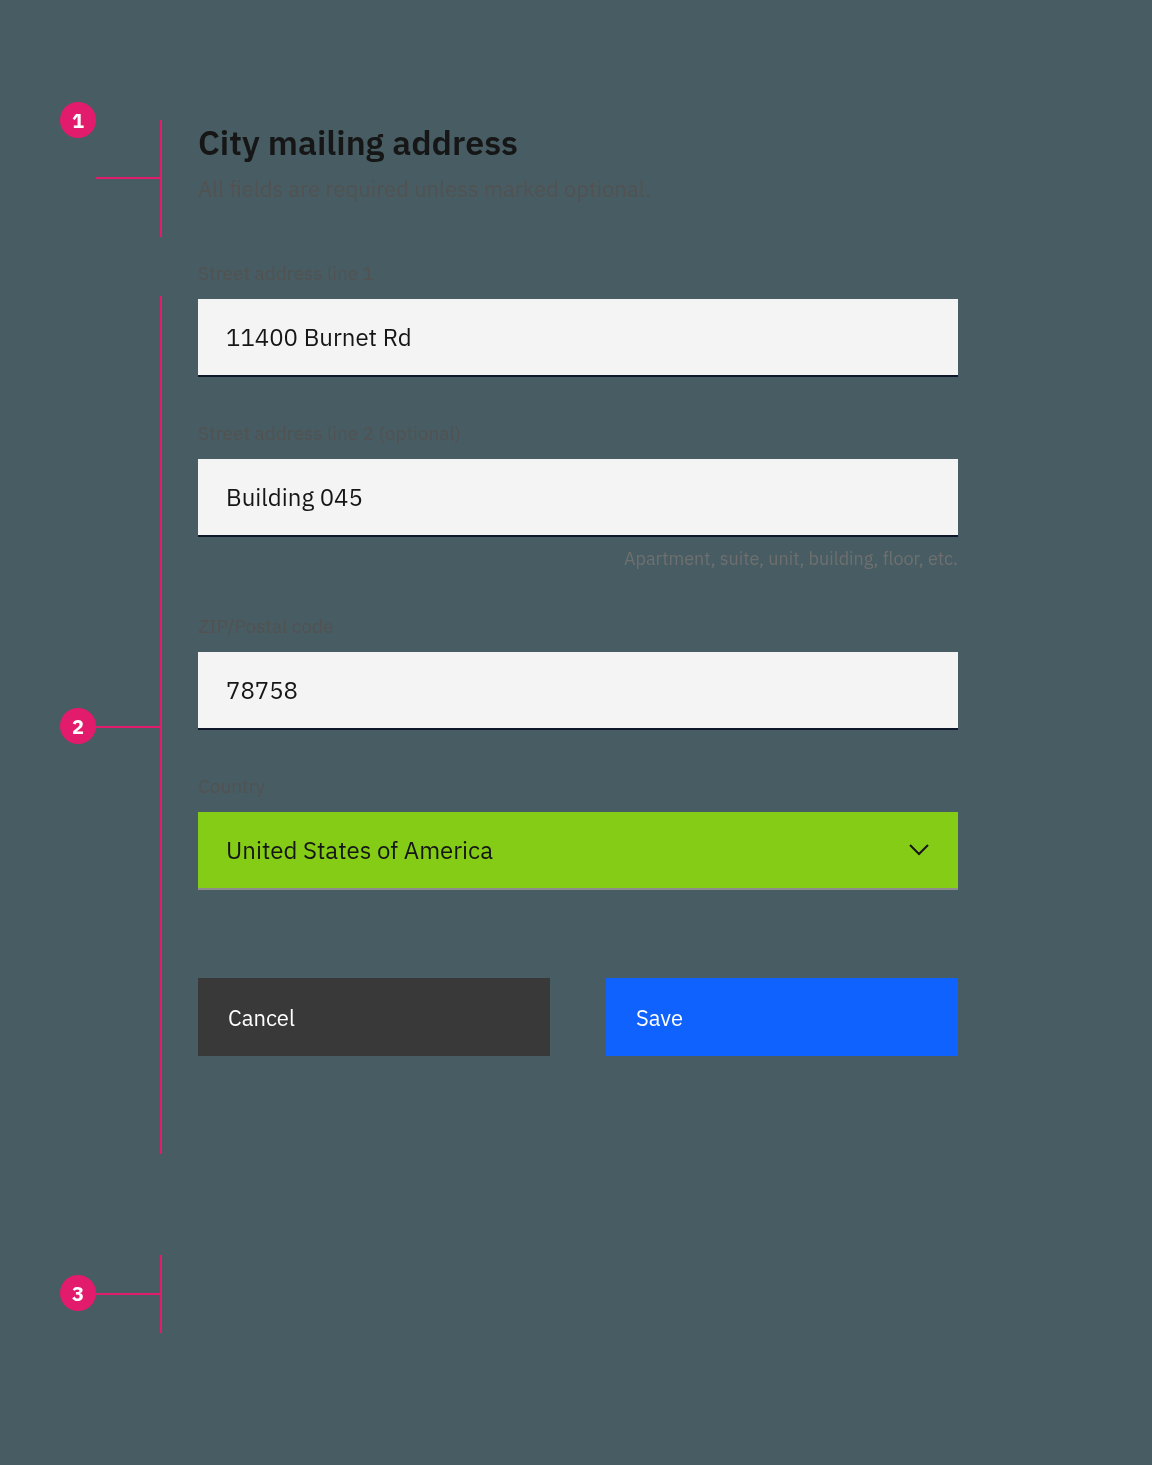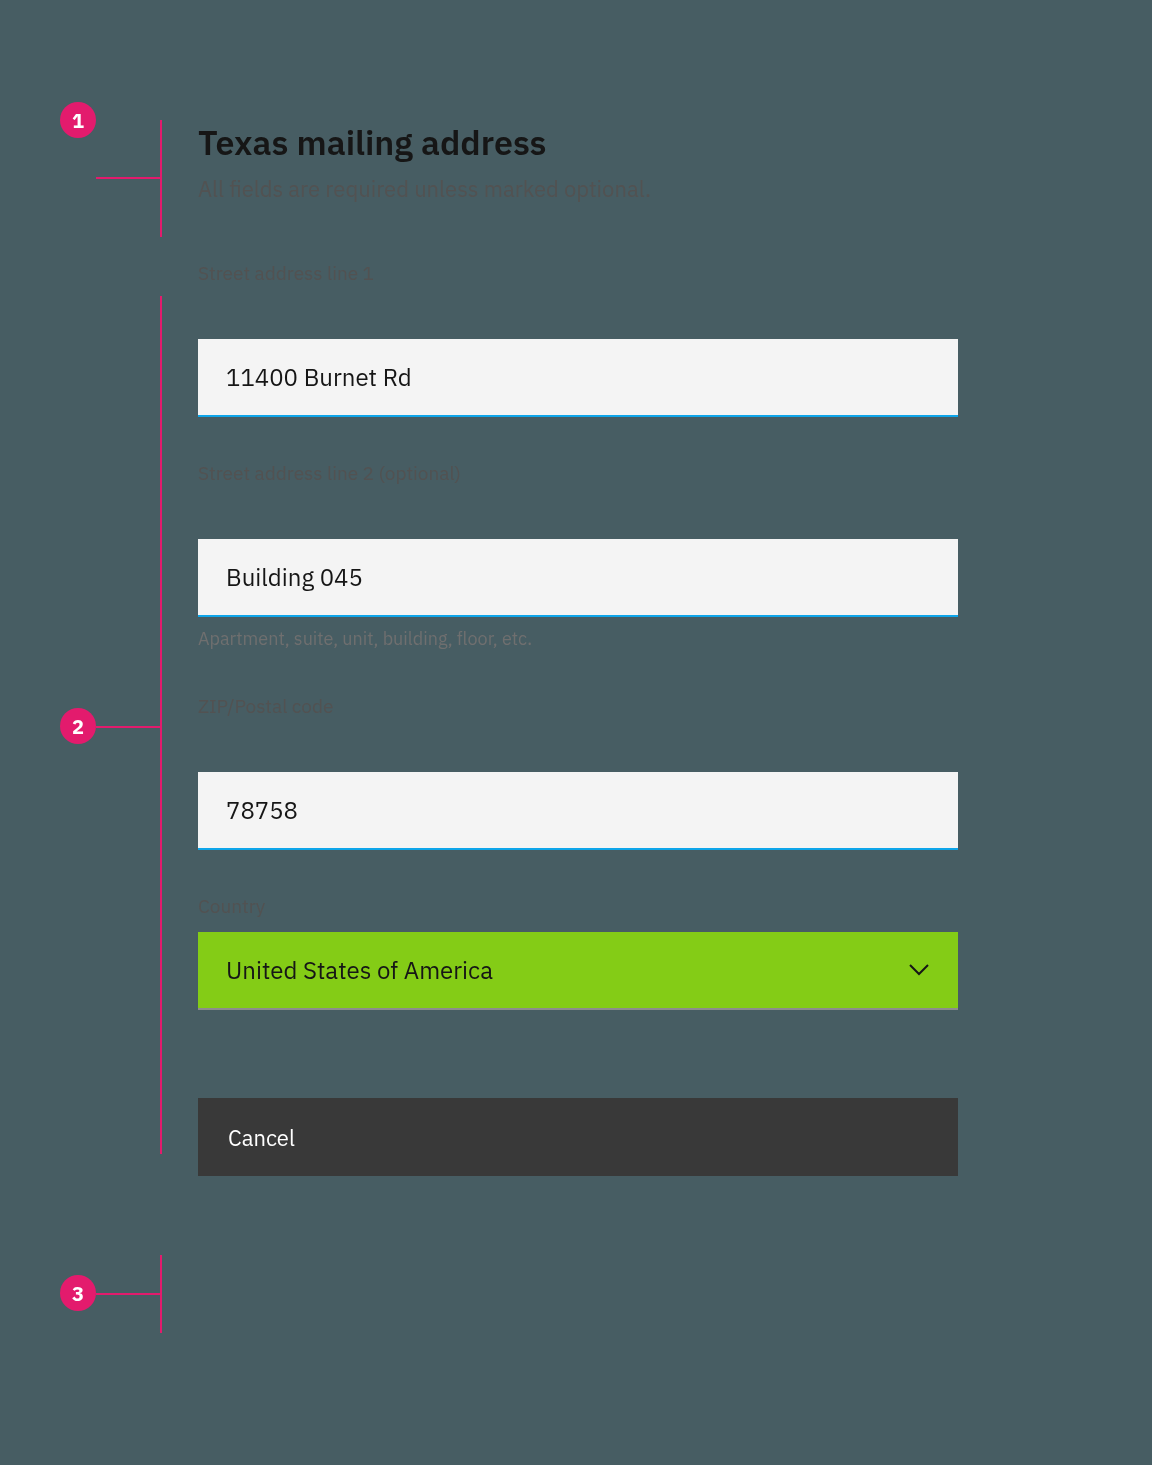--- a/index.html
+++ b/index.html
@@ -68,33 +68,33 @@
   .field-label {
     font-size: 19px;
     color: #525252;
     margin-bottom: 14px;
     display: block;
   }
   .helper {
     font-size: 18px;
     color: #6f6f6f;
     margin-top: 10px;
+    text-align: right;
   }
 
   .text-input {
     width: 100%;
     height: 78px;
     background: #f4f4f4;
     border: none;
-    border-bottom: 2px solid #0ea5e9;
+    border-bottom: 2px solid #0f172a;
     padding: 0 28px;
     font-size: 24px;
     color: #161616;
     font-family: inherit;
-    margin-top: 40px;
   }
 
   .row {
     display: flex;
     gap: 56px;
   }
   .row .field { flex: 1; }
 
   .select-wrap { position: relative; }
   .select-input {
@@ -155,21 +155,21 @@
 </div>
 
 <div class="anno" style="top:1255px;">
   <div class="rule" style="top:0; height:78px; left:160px;"></div>
   <div class="hrule" style="top:38px; left:96px; width:64px;"></div>
   <div class="badge" style="top:20px;">3</div>
 </div>
 
 <div class="form">
 
-  <h1>Texas mailing address</h1>
+  <h1>City mailing address</h1>
   <p class="required-note">All fields are required unless marked optional.</p>
 
   <div class="field">
     <label class="field-label">Street address line 1</label>
     <input class="text-input" type="text" value="11400 Burnet Rd" style="">
   </div>
 
   <div class="field">
     <label class="field-label">Street address line 2 (optional)</label>
     <input class="text-input" type="text" value="Building 045" style="">
@@ -191,15 +191,16 @@
       <span class="chevron">
         <svg width="22" height="14" viewBox="0 0 22 14">
             <polyline points="2,2 11,11 20,2" fill="none" stroke="#161616" stroke-width="2"></polyline>
           </svg>
       </span>
     </div>
   </div>
 
   <div class="buttons">
     <button class="btn btn-secondary" type="button">Cancel</button>
+    <button class="btn btn-primary" type="button">Save</button>
   </div>
 
 </div>
 
 </body></html>

